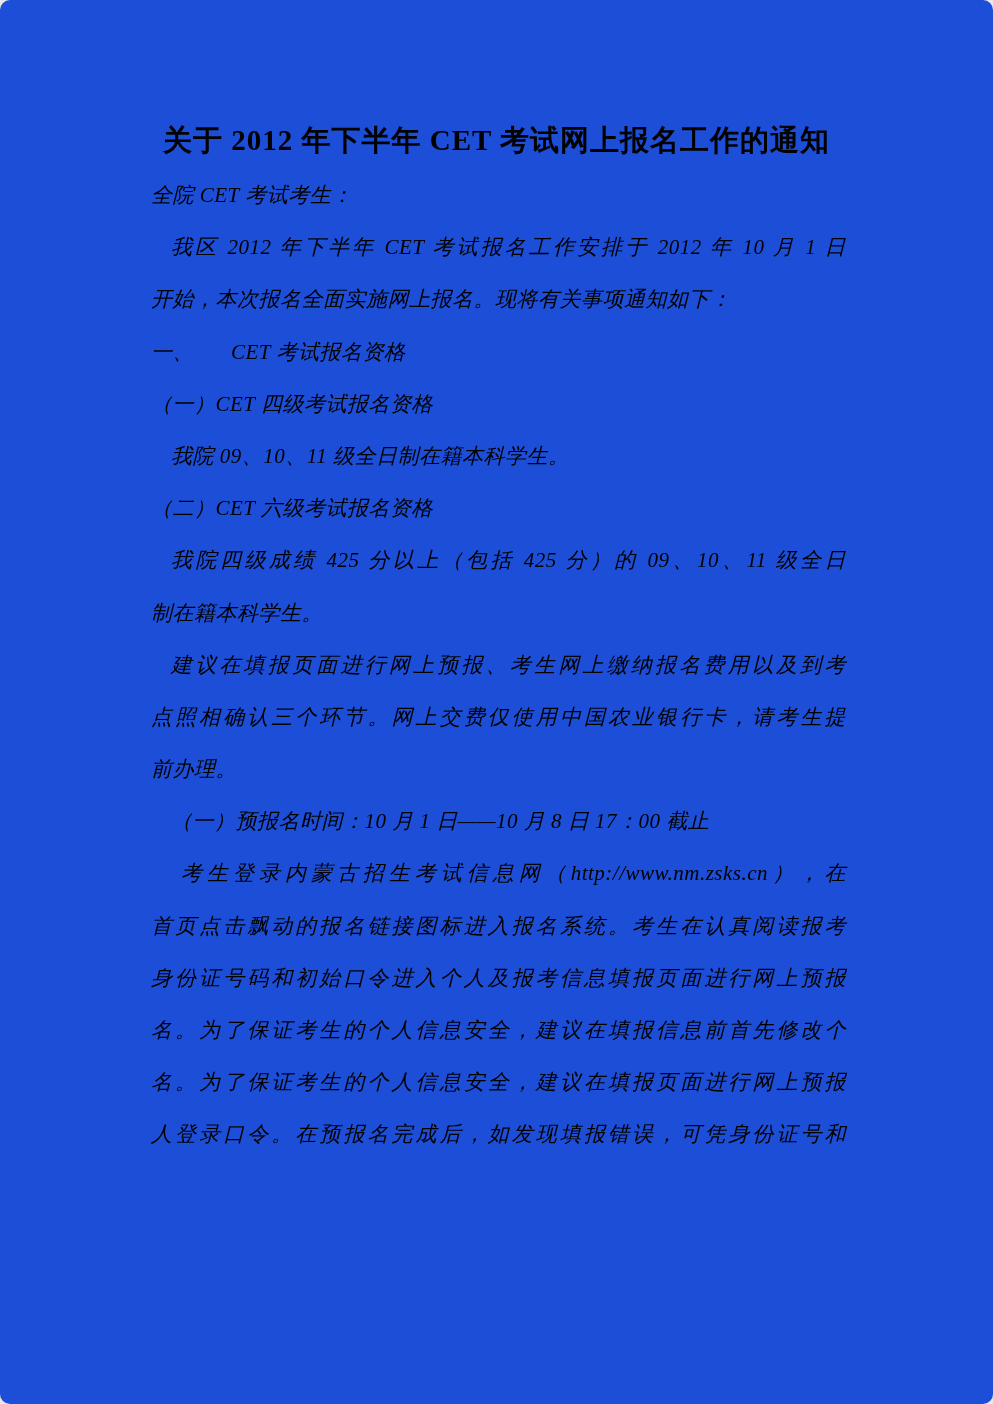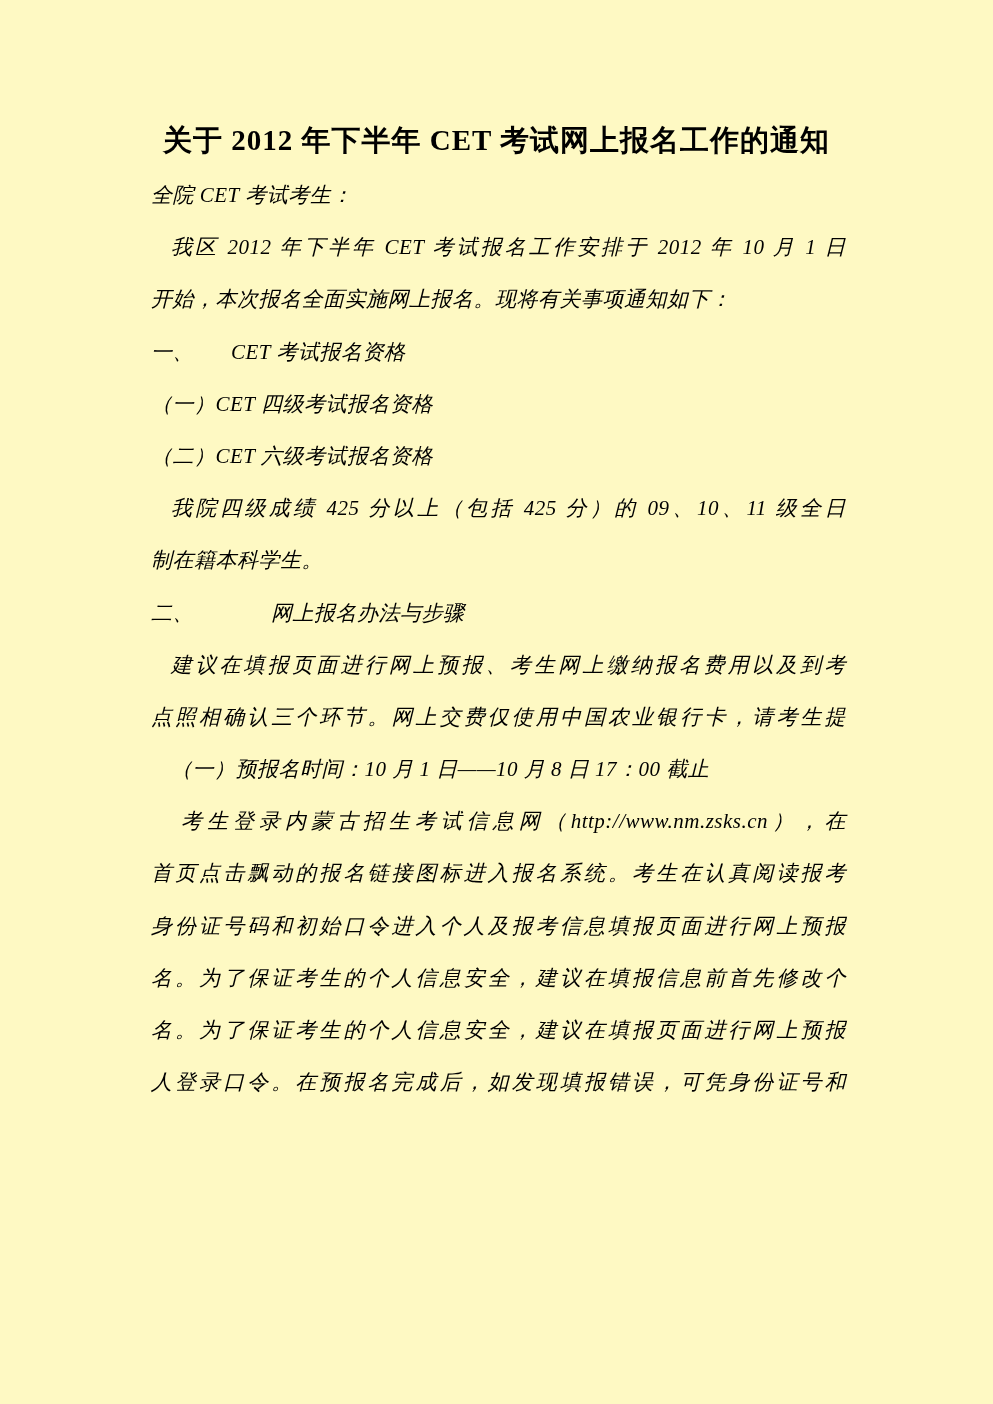--- a/index.html
+++ b/index.html
@@ -1,23 +1,24 @@
 <!DOCTYPE html>
 <html><head>
 <meta charset="utf-8">
 <style>
   html,body{margin:0;padding:0;background:#e8e8e8;}
   .page{
     position:relative;
     width:993px;height:1404px;
     margin:0 auto;
-    background:#fef9c3;
+    background:#1d4ed8;
     color:#000000;
     font-family:"Liberation Serif","DejaVu Serif",serif;
     overflow:hidden;
+    border-radius:10px;
   }
   .doc-title{
     padding-top:119px;
     text-align:center;
     font-size:29px;
     font-weight:700;
     line-height:42px;
     letter-spacing:1px;
     white-space:pre-wrap;
   }
@@ -54,28 +55,29 @@
   <div class="content">
 
     <div class="ln">全院 CET 考试考生：</div>
 
     <div class="ln ind1 fill">我区 2012 年下半年 CET 考试报名工作安排于 2012 年 10 月 1 日</div>
     <div class="ln">开始，本次报名全面实施网上报名。现将有关事项通知如下：</div>
 
     <div class="ln gap-a"><span class="num">一、</span><span class="lbl">CET 考试报名资格</span></div>
 
     <div class="ln">（一）CET 四级考试报名资格</div>
+    <div class="ln ind1">我院 09、10、11 级全日制在籍本科学生。</div>
     <div class="ln">（二）CET 六级考试报名资格</div>
     <div class="ln ind1 fill">我院四级成绩 425 分以上（包括 425 分）的 09、10、11 级全日</div>
     <div class="ln">制在籍本科学生。</div>
 
-    <div class="ln gap-b"><span class="num">二、</span><span class="lbl">网上报名办法与步骤</span></div>
 
     <div class="ln ind1 fill">建议在填报页面进行网上预报、考生网上缴纳报名费用以及到考</div>
     <div class="ln fill">点照相确认三个环节。网上交费仅使用中国农业银行卡，请考生提</div>
+    <div class="ln">前办理。</div>
 
     <div class="ln ind1 gap-c"><span class="num">（一）</span><span class="lbl">预报名时间：10 月 1 日——10 月 8 日 17：00 截止</span></div>
 
     <div class="ln ind2 fill">考生登录内蒙古招生考试信息网（http://www.nm.zsks.cn），在</div>
     <div class="ln fill">首页点击飘动的报名链接图标进入报名系统。考生在认真阅读报考</div>
     <div class="ln fill">身份证号码和初始口令进入个人及报考信息填报页面进行网上预报</div>
     <div class="ln fill">名。为了保证考生的个人信息安全，建议在填报信息前首先修改个</div>
     <div class="ln fill">名。为了保证考生的个人信息安全，建议在填报页面进行网上预报</div>
     <div class="ln fill">人登录口令。在预报名完成后，如发现填报错误，可凭身份证号和</div>
 

